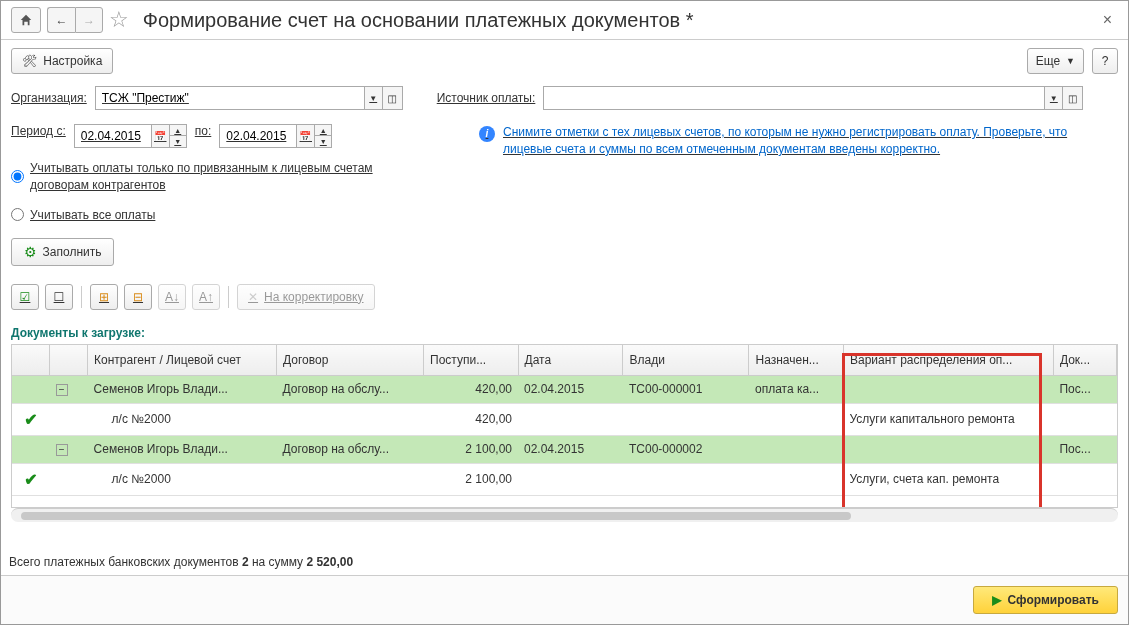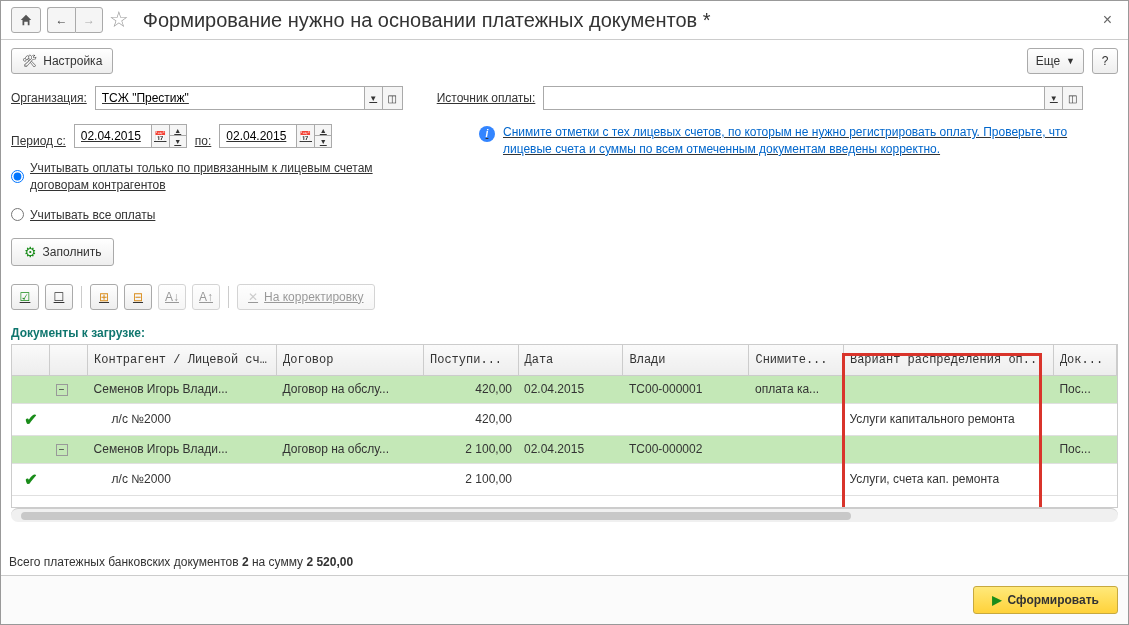--- a/index.html
+++ b/index.html
@@ -48,21 +48,21 @@
 
 .icon-row { display: flex; gap: 6px; align-items: center; margin-top: 4px; }
 .icon-btn { border: 1px solid #aaa; background: linear-gradient(#fff,#eee); border-radius: 3px; width: 28px; height: 26px; display: flex; align-items: center; justify-content: center; cursor: pointer; }
 .icon-btn.disabled, .btn.disabled { opacity: 0.5; cursor: default; }
 .sep { width: 1px; height: 22px; background: #ccc; margin: 0 2px; }
 
 .section-label { color: #0f766e; font-size: 12px; margin: 6px 10px 4px; font-weight: bold; }
 
 .table-wrap { margin: 0 10px; border: 1px solid #ccc; overflow: hidden; flex: 1; position: relative; }
 table { width: 100%; border-collapse: collapse; table-layout: fixed; }
-th { background: linear-gradient(#fafafa,#ededed); border: 1px solid #ccc; border-top: none; padding: 8px 6px; text-align: left; font-weight: normal; font-size: 12px; white-space: nowrap; overflow: hidden; text-overflow: ellipsis; font-family: Liberation Mono, monospace; }
+th { background: linear-gradient(#fafafa,#ededed); border: 1px solid #ccc; border-top: none; padding: 8px 6px; text-align: left; font-weight: normal; font-size: 12px; white-space: nowrap; overflow: hidden; text-overflow: ellipsis; }
 th:first-child { border-left: none; }
 td { border-bottom: 1px solid #e0e0e0; padding: 6px 6px; white-space: nowrap; overflow: hidden; text-overflow: ellipsis; height: 28px; }
 tr.green td { background: #c4e8b7; }
 tr.white td { background: #fff; }
 .num { text-align: right; }
 .chk-cell { text-align: center; }
 .chk-mark { color: #1a8c1a; font-size: 16px; font-weight: bold; }
 .tree-toggle { display: inline-block; width: 12px; height: 12px; border: 1px solid #999; text-align: center; line-height: 10px; font-size: 10px; margin-right: 4px; cursor: pointer; }
 .indent { padding-left: 24px; }
 .highlight-col { position: absolute; border: 3px solid #d9342b; pointer-events: none; top: 8px; left: 830px; width: 200px; height: 166px; }
@@ -92,21 +92,21 @@
     </div>
     <div class="nav-group">
       <div class="tb-btn nav">
           <span>←</span>
         </div>
       <div class="tb-btn nav">
           <span style="opacity:.4">→</span>
         </div>
     </div>
     <span class="star">☆</span>
-    <div class="title">Формирование нужно на основании платежных документов *</div>
+    <div class="title">Формирование счет на основании платежных документов *</div>
     <span class="close-x">×</span>
   </div>
 
   <div class="toolbar">
     <div class="btn">
       <span class="tools-ic">🛠</span>
       <span>Настройка</span>
     </div>
     <div style="flex:1"></div>
     <div class="btn more">
@@ -138,21 +138,21 @@
             <span style="font-size:8px">▼</span>
           </div>
         <div class="ext">
             <span style="font-size:10px">◫</span>
           </div>
       </div>
     </div>
 
     <div class="row">
       <div style="display:flex;flex-direction:column;gap:10px;width:440px">
-        <div style="display:flex;gap:8px;align-items:flex-end">
+        <div style="display:flex;gap:8px;align-items:flex-start">
           <span>Период с:</span>
           <div class="date-input">
             <input value="02.04.2015" style="">
             <div class="cal">📅</div>
             <div class="spin-group">
                 <div>▲</div>
                 <div>▼</div>
               </div>
           </div>
           <span>по:</span>
@@ -233,21 +233,21 @@
       </colgroup>
       <thead>
         <tr>
           <th></th>
           <th></th>
           <th>Контрагент / Лицевой счет</th>
           <th>Договор</th>
           <th>Поступи...</th>
           <th>Дата</th>
           <th>Влади</th>
-          <th>Снимите...</th>
+          <th>Назначен...</th>
           <th>Вариант распределения оп...</th>
           <th>Док...</th>
         </tr>
       </thead>
       <tbody>
         <tr class="green">
           <td class="chk-cell"></td>
           <td><span class="tree-toggle">−</span></td>
           <td>Семенов Игорь Влади...</td>
           <td>Договор на обслу...</td>

